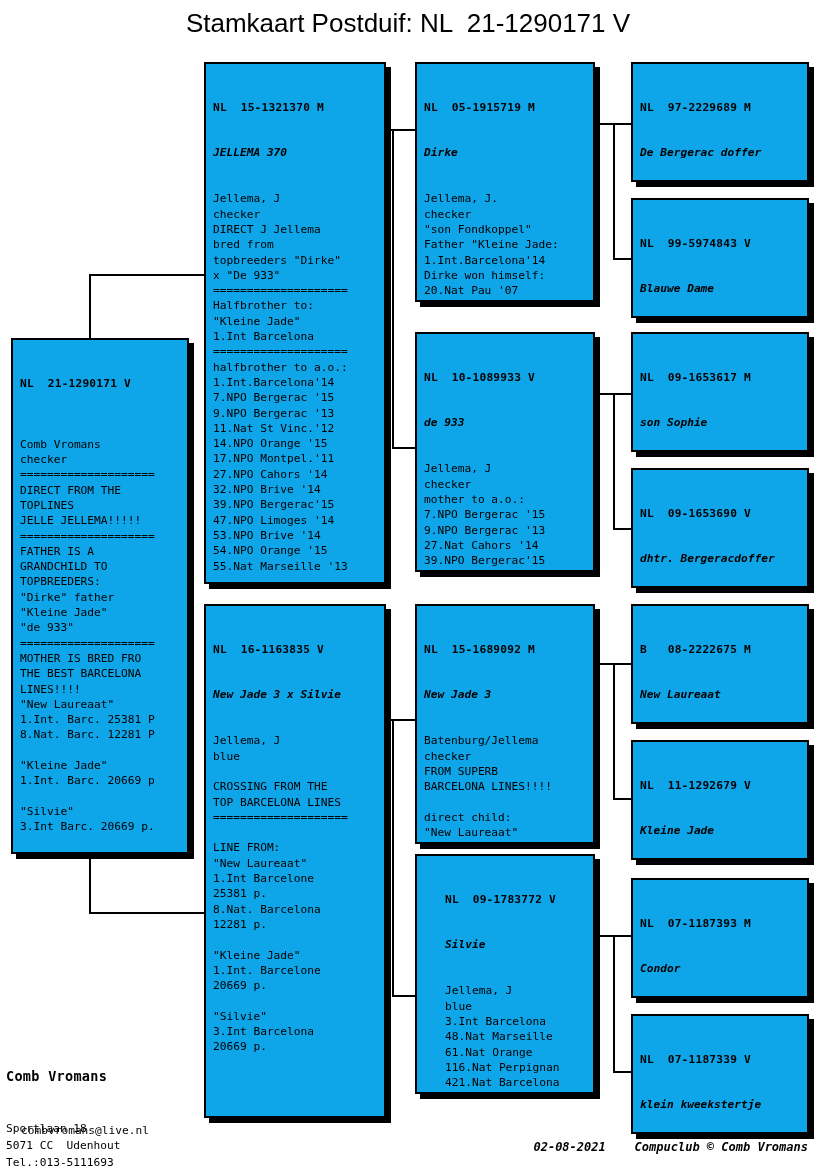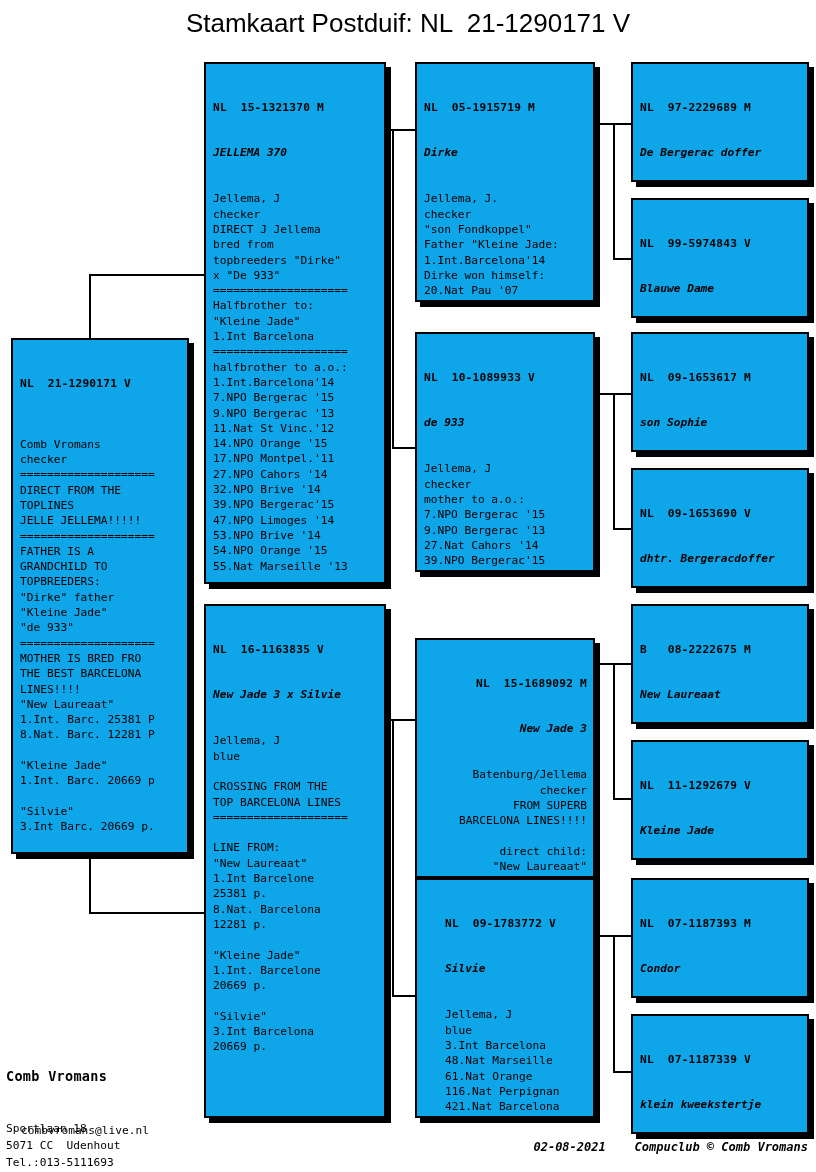--- a/index.html
+++ b/index.html
@@ -250,38 +250,38 @@
 9.NPO Bergerac '13
 27.Nat Cahors '14
 39.NPO Bergerac'15
 53.NPO Brive '14
 54.NPO Orange '15
 55.Nat Marseille'13
 101.NPO Aurillac'15
 108.NPO Bergerac'14</div>
 </div>
 
-<div class="ped-box col3" style="top:638px; height:240px;text-align:right;">
+<div class="ped-box col3" style="top:604px; height:240px;">
   <div class="ped-id">NL  15-1689092 M</div>
   <div class="ped-name">New Jade 3</div>
   <div class="ped-lines">Batenburg/Jellema
 checker
 FROM SUPERB
 BARCELONA LINES!!!!
 
 direct child:
 "New Laureaat"
 1.Int Barcelona
 25381 p.
 "Kleine Jade"
 1.Int. Barcelona
 20669 p.</div>
 </div>
 
-<div class="ped-box col3" style="top:878px; height:240px;padding-left:28px;">
+<div class="ped-box col3" style="top:854px; height:240px;padding-left:28px;">
   <div class="ped-id">NL  09-1783772 V</div>
   <div class="ped-name">Silvie</div>
   <div class="ped-lines">Jellema, J
 blue
 3.Int Barcelona
 48.Nat Marseille
 61.Nat Orange
 116.Nat Perpignan
 421.Nat Barcelona
 457.Nat Barcelona

